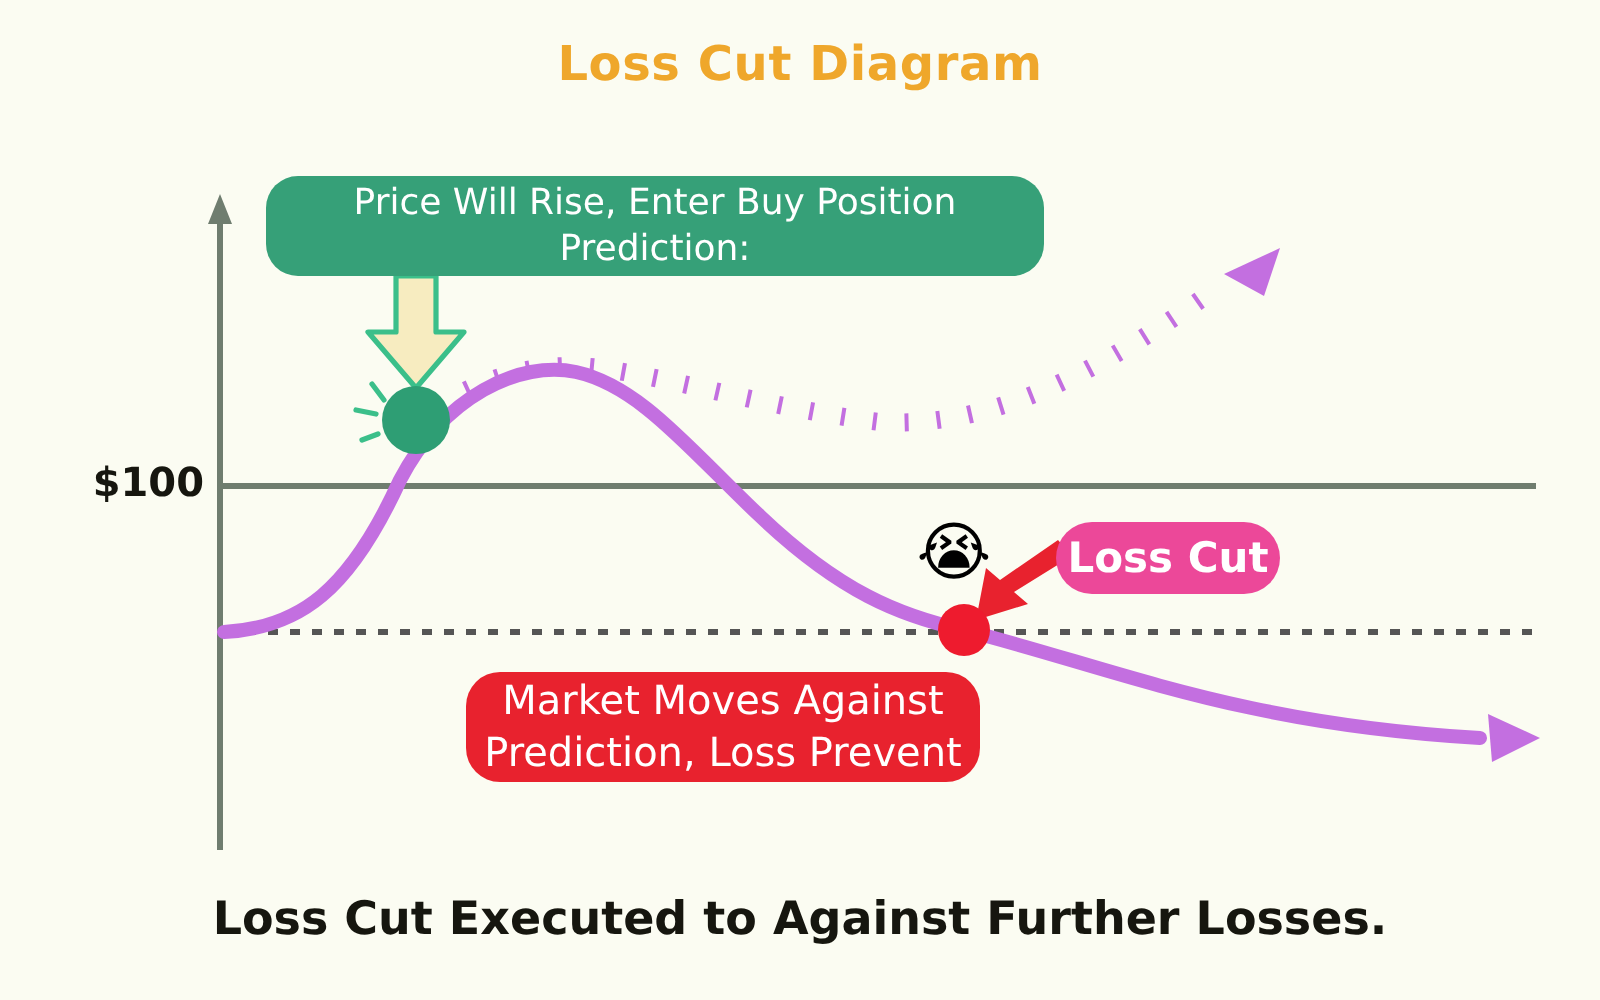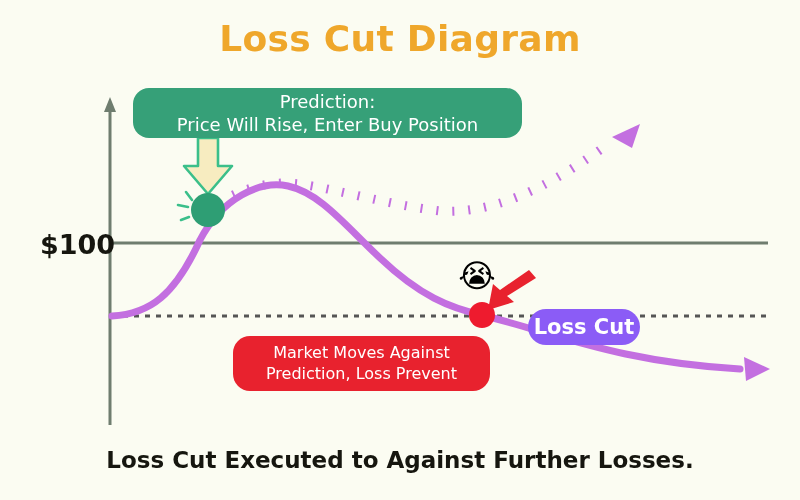--- a/index.html
+++ b/index.html
@@ -28,33 +28,33 @@
     height: 500px;
     overflow: visible;
   }
   .title {
     position: absolute;
     left: 0;
     top: 18px;
     width: 800px;
     text-align: center;
     font-family: "DejaVu Sans", sans-serif;
-    font-size: 36px;
+    font-size: 24px;
     font-weight: bold;
     color: #efa72b;
     letter-spacing: 0.3px;
   }
   .axis-label {
     position: absolute;
     left: 40px;
     top: 229px;
     width: 62px;
     text-align: right;
     font-family: "DejaVu Sans", sans-serif;
-    font-size: 27px;
+    font-size: 20px;
     font-weight: bold;
     color: #16160f;
   }
   .banner {
     position: absolute;
     box-sizing: border-box;
     display: flex;
     flex-direction: column;
     align-items: center;
     justify-content: center;
@@ -72,38 +72,37 @@
     border-radius: 16px;
     font-size: 18px;
   }
   .banner-red {
     left: 233px;
     top: 336px;
     width: 257px;
     height: 55px;
     background: #e8222e;
     border-radius: 17px;
-    font-size: 16px;
+    font-size: 20px;
   }
   .badge-losscut {
     position: absolute;
     left: 528px;
     top: 261px;
     width: 112px;
     height: 36px;
-    background: #8b5cf6;
+    background: #ec4899;
     border-radius: 18px;
     display: flex;
     align-items: center;
     justify-content: center;
     color: #ffffff;
     font-family: "DejaVu Sans", sans-serif;
     font-size: 21px;
     font-weight: bold;
-    margin-top: 48px;
   }
   .emoji-cry {
     position: absolute;
     left: 458px;
     top: 257px;
     width: 38px;
     height: 38px;
     font-size: 32px;
     line-height: 38px;
     text-align: center;
@@ -169,22 +168,22 @@
     <g>
       <path d="M 536 278 L 507 296 L 514 302 L 488 310 L 493 284 L 500 290 L 529 270 Z" fill="#e8222e"></path>
     </g>
 
     <circle cx="482" cy="315" r="13" fill="#ee1b2e"></circle>
   </svg>
 
   <div class="axis-label">$100</div>
 
   <div class="banner banner-green">
+    <span>Price Will Rise, Enter Buy Position</span>
     <span>Prediction:</span>
-    <span>Price Will Rise, Enter Buy Position</span>
   </div>
 
   <div class="emoji-cry">😭</div>
 
   <div class="badge-losscut">
     <span>Loss Cut</span>
   </div>
 
   <div class="banner banner-red">
     <span>Market Moves Against</span>

